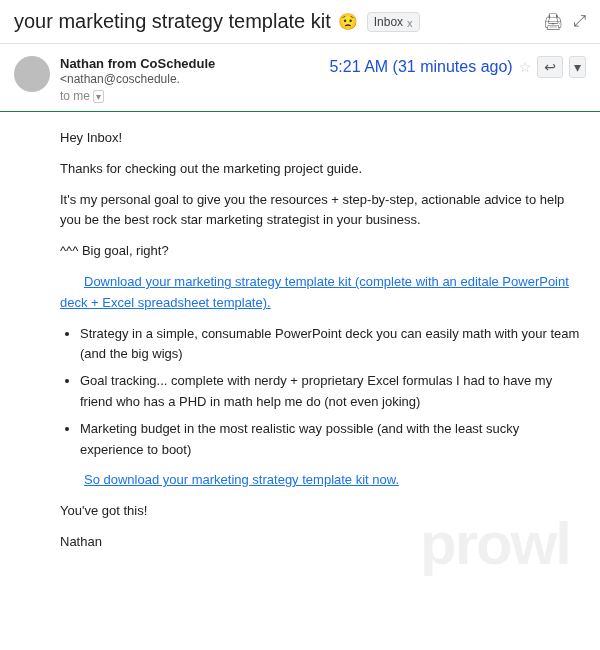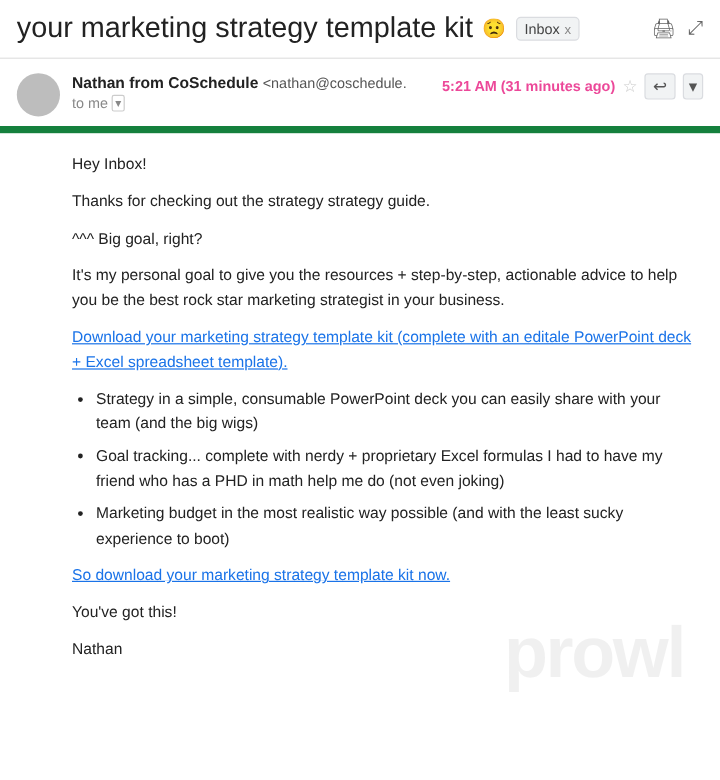--- a/index.html
+++ b/index.html
@@ -15,21 +15,21 @@
 
     
     .header-bar {
       display: flex;
       align-items: center;
       padding: 10px 14px;
       border-bottom: 1px solid #e0e0e0;
       gap: 8px;
     }
     .header-title {
-      font-size: 24px;
+      font-size: 20px;
       font-weight: normal;
       color: #222;
       flex-shrink: 0;
     }
     .inbox-badge {
       display: flex;
       align-items: flex-end;
       background: #f1f3f4;
       border: 1px solid #dadce0;
       border-radius: 4px;
@@ -52,21 +52,21 @@
       color: #666;
       font-size: 16px;
       cursor: pointer;
     }
 
     
     .email-meta {
       display: flex;
       align-items: flex-start;
       padding: 12px 14px 8px 14px;
-      border-bottom: 6px solid #15803d;
+      border-bottom: 1px solid #15803d;
       gap: 10px;
     }
     .avatar {
       width: 36px;
       height: 36px;
       background: #bdbdbd;
       border-radius: 50%;
       flex-shrink: 0;
     }
     .email-info {
@@ -99,23 +99,22 @@
       border-radius: 2px;
       padding: 0 2px;
     }
     .email-time-area {
       display: flex;
       align-items: center;
       gap: 6px;
       flex-shrink: 0;
     }
     .email-time {
-      font-size: 12px;
-      color: #ec4899;
-      font-weight: bold;
+      font-size: 16px;
+      color: #1d4ed8;
     }
     .star-icon {
       color: #ccc;
       font-size: 14px;
       cursor: pointer;
     }
     .reply-btn {
       font-size: 14px;
       cursor: pointer;
       color: #555;
@@ -140,20 +139,21 @@
       font-size: 13px;
       line-height: 1.6;
       color: #222;
     }
     .email-body p {
       margin-bottom: 10px;
     }
     .email-body a {
       color: #1a73e8;
       text-decoration: underline;
+      margin-left: 24px;
     }
     .email-body ul {
       margin: 8px 0 10px 20px;
     }
     .email-body ul li {
       margin-bottom: 6px;
     }
 
     
     .watermark {
@@ -199,28 +199,28 @@
   <div class="email-time-area">
     <span class="email-time">5:21 AM (31 minutes ago)</span>
     <span class="star-icon">☆</span>
     <button class="reply-btn">↩</button>
     <button class="more-btn">▾</button>
   </div>
 </div>
 
 <div class="email-body">
   <p>Hey Inbox!</p>
-  <p>Thanks for checking out the strategy strategy guide.</p>
+  <p>Thanks for checking out the marketing project guide.</p>
+  <p>It's my personal goal to give you the resources + step-by-step, actionable advice to help you be the best rock star marketing strategist in your business.</p>
   <p>^^^ Big goal, right?</p>
-  <p>It's my personal goal to give you the resources + step-by-step, actionable advice to help you be the best rock star marketing strategist in your business.</p>
   <p>
     <a href="#">Download your marketing strategy template kit (complete with an editale PowerPoint deck + Excel spreadsheet template).</a>
   </p>
   <ul>
-    <li>Strategy in a simple, consumable PowerPoint deck you can easily share with your team (and the big wigs)</li>
+    <li>Strategy in a simple, consumable PowerPoint deck you can easily math with your team (and the big wigs)</li>
     <li>Goal tracking... complete with nerdy + proprietary Excel formulas I had to have my friend who has a PHD in math help me do (not even joking)</li>
     <li>Marketing budget in the most realistic way possible (and with the least sucky experience to boot)</li>
   </ul>
   <p>
     <a href="#">So download your marketing strategy template kit now.</a>
   </p>
   <p>You've got this!</p>
   <p>Nathan</p>
 
 </div>

